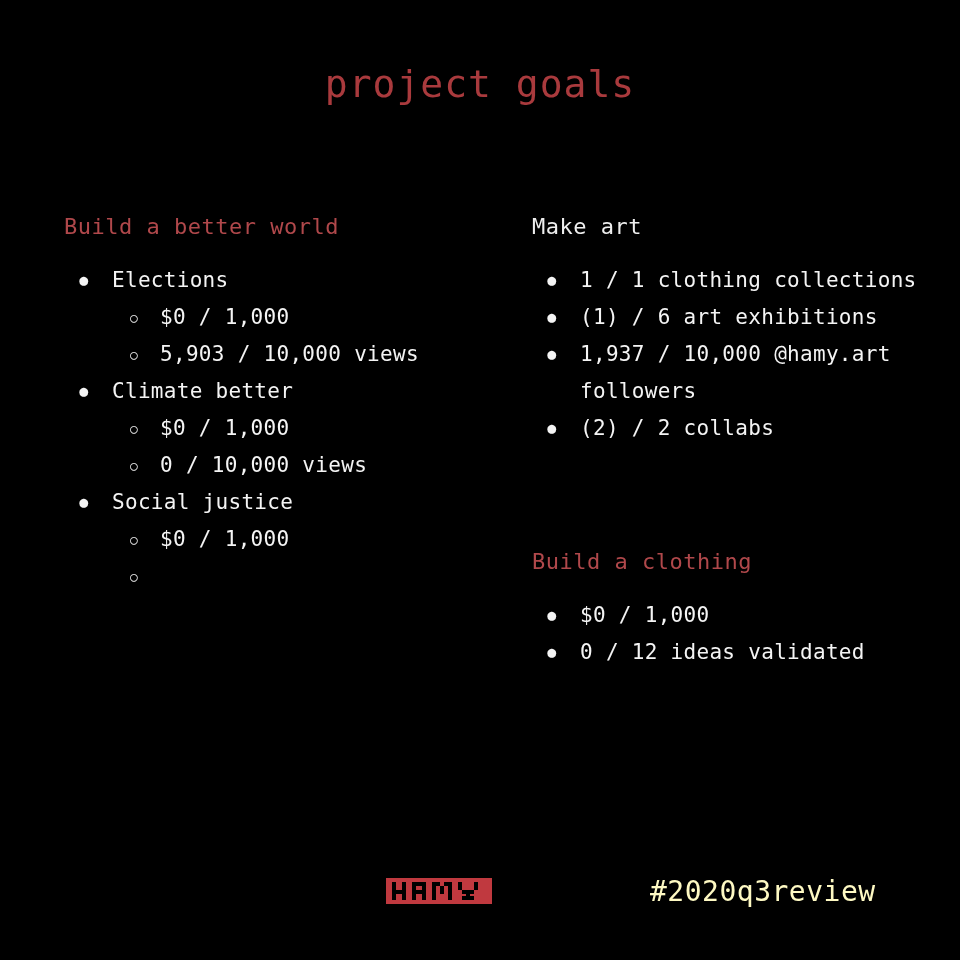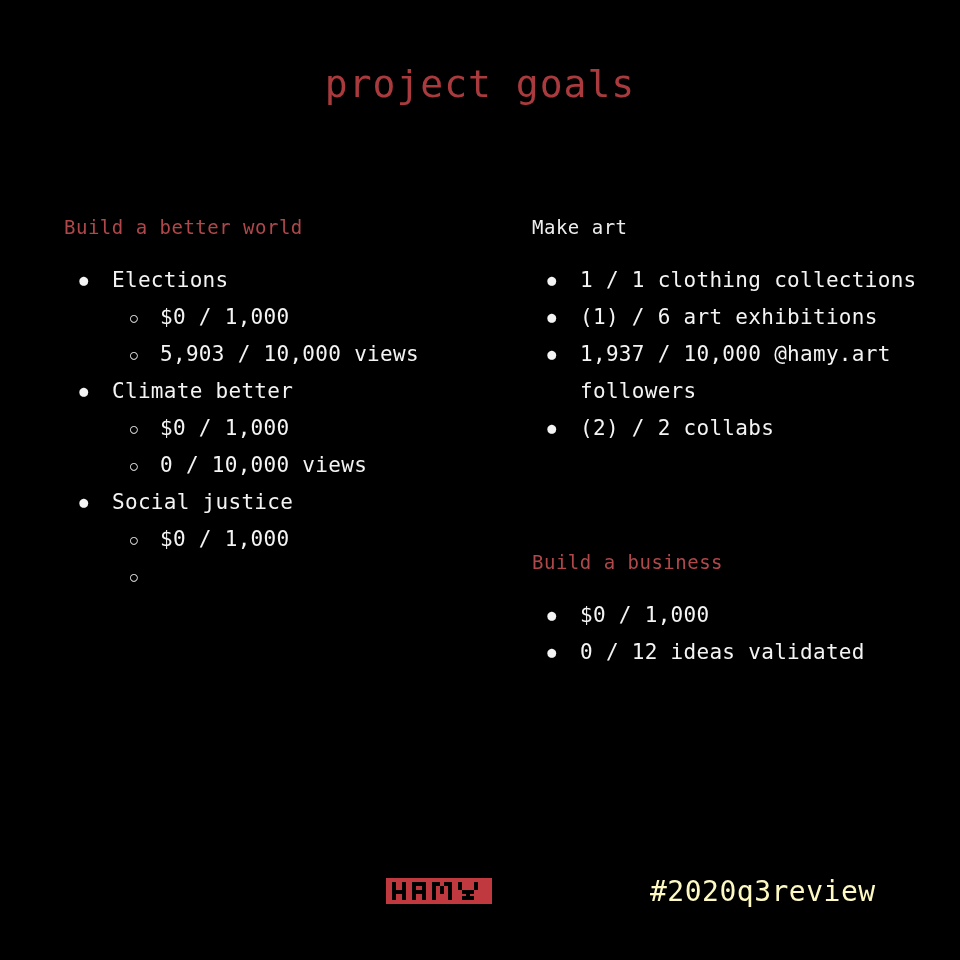--- a/index.html
+++ b/index.html
@@ -50,21 +50,21 @@
   .col {
     position: absolute;
     top: 0;
   }
   .col-left  { left: 64px;  width: 420px; }
   .col-right { left: 513px; width: 400px; margin-left: 19px; }
 
   .section { margin: 0; }
 
   .section-heading {
-    font-size: 19px;
+    font-size: 22px;
     line-height: 28px;
     letter-spacing: 0.5px;
     white-space: nowrap;
     margin: 0;
   }
   .heading-red   { color: #b0484b; }
   .heading-white { color: #eeeeee; }
 
   ul.bullets {
     list-style: none;
@@ -234,21 +234,21 @@
           <li class="bullet">
             <span class="marker">●</span>
             <span class="btext">(2) / 2 collabs</span>
           </li>
         </ul>
       </div>
 
       <div class="section-gap"></div>
 
       <div class="section">
-        <div class="section-heading heading-red">Build a business</div>
+        <div class="section-heading heading-red">Build a clothing</div>
 
         <ul class="bullets level1">
           <li class="bullet">
             <span class="marker">●</span>
             <span class="btext">$0 / 1,000</span>
           </li>
           <li class="bullet">
             <span class="marker">●</span>
             <span class="btext">0 / 12 ideas validated</span>
           </li>

